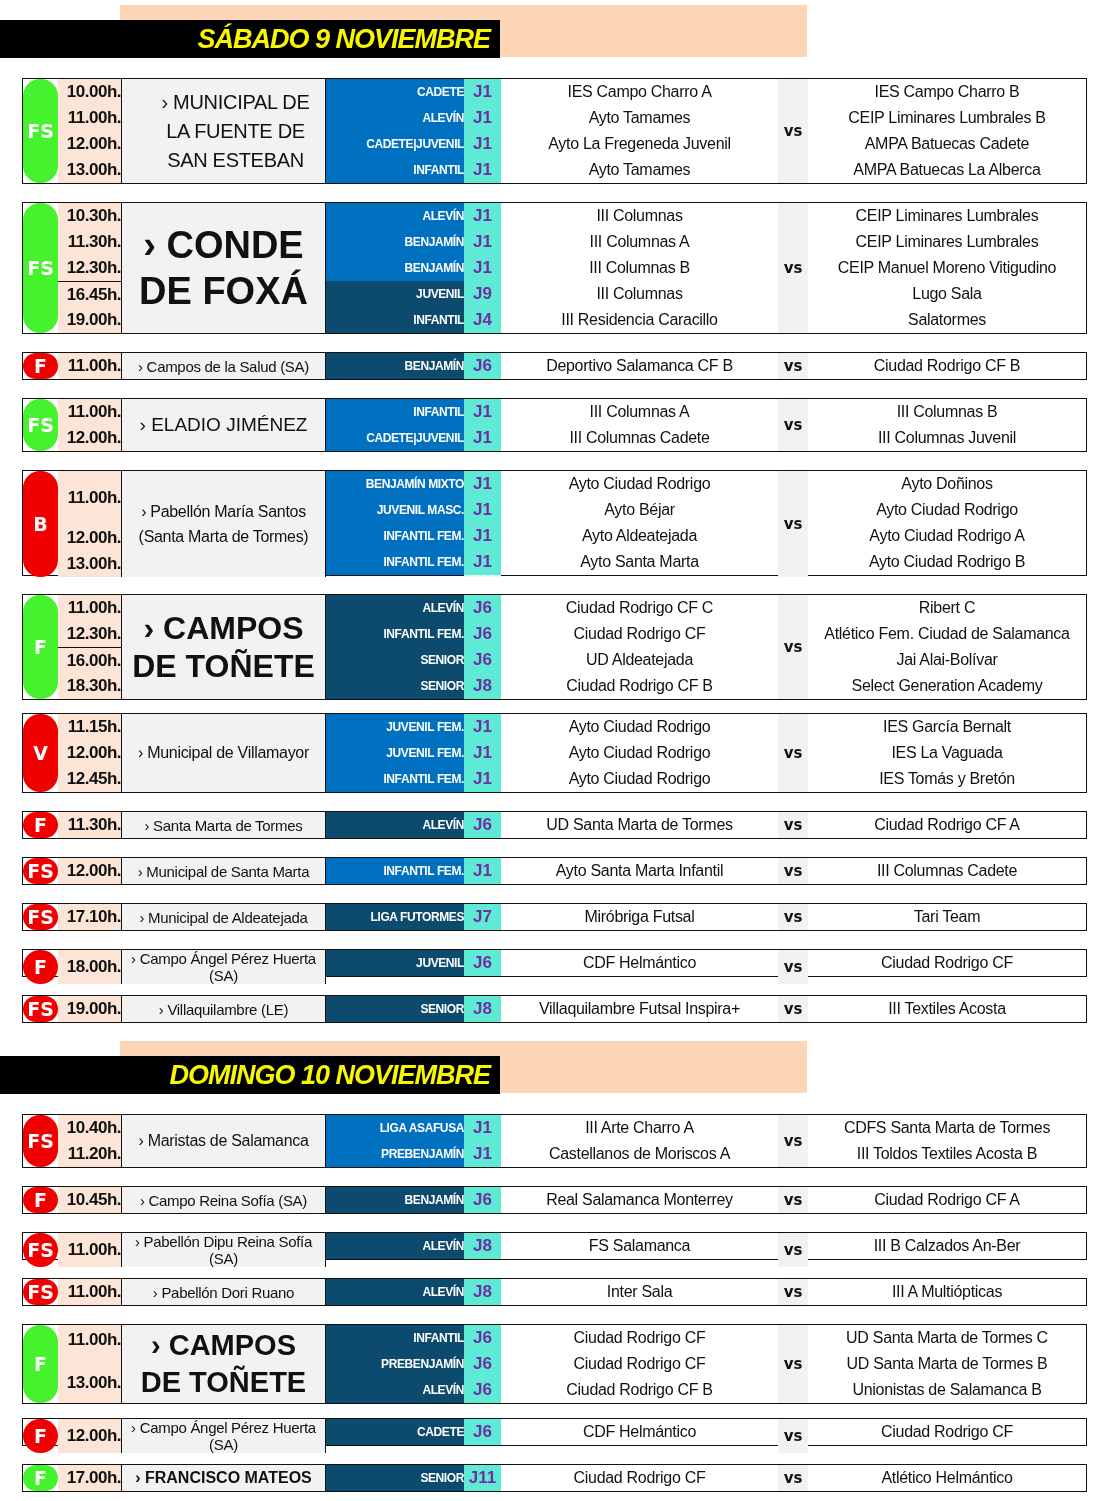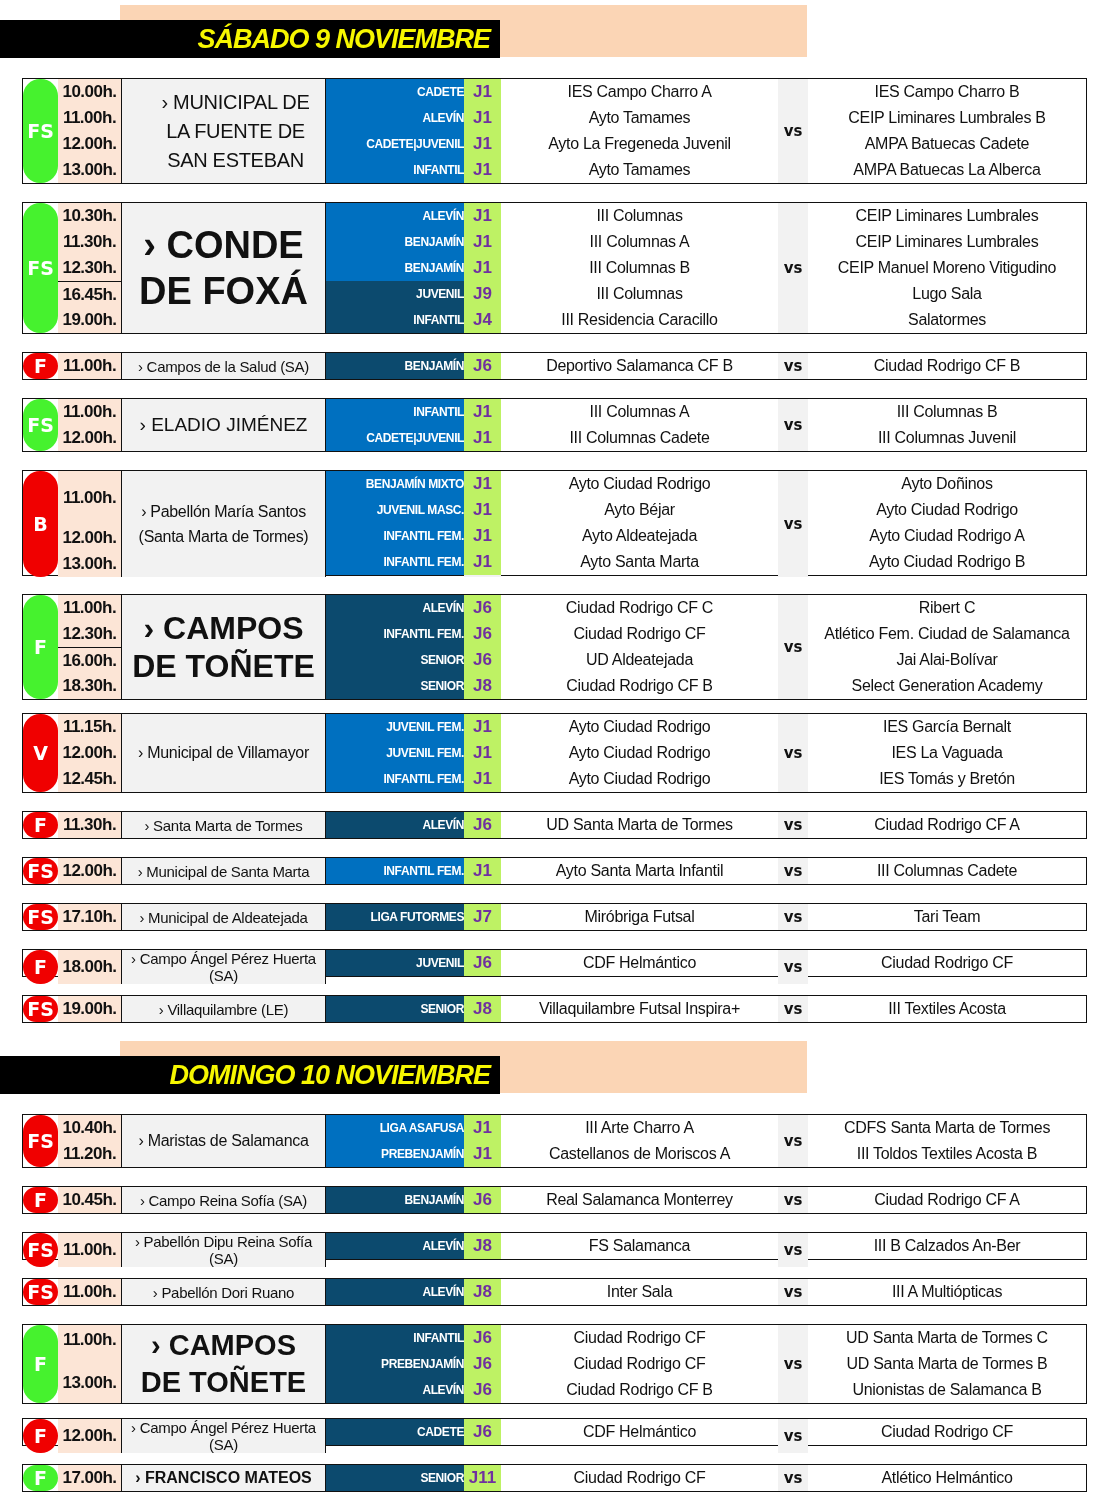--- a/index.html
+++ b/index.html
@@ -12,34 +12,34 @@
   .day-header .black span { color: #f7f700; font-style: italic; font-weight: bold; font-size: 27px;
         letter-spacing: -1px; font-family: "Liberation Sans", sans-serif; }
 
   .block { position: absolute; left: 22px; width: 1065px; border: 1.5px solid #111; box-sizing: border-box;
            display: grid; grid-template-columns: 35px 64px 204px 138px 37px 277px 30px 1fr; background: #fff; }
   .cell { display: flex; align-items: center; justify-content: center; box-sizing: border-box; }
   .sport { color: #fff; font-weight: bold; font-size: 19px; font-family: "DejaVu Sans", sans-serif; border-radius: 17px; }
   .sport.green { background: #46f22e; }
   .sport.red { background: #f00000; }
   .times { background: #fce5d6; border-right: 1.5px solid #111; flex-direction: column; align-items: center; justify-content: space-around; }
-  .times .t { font-weight: bold; font-size: 17px; color: #111; letter-spacing: -0.5px; height: 26px; line-height: 26px; width: 100%; text-align: center; box-sizing: border-box; }
+  .times .t { font-weight: bold; font-size: 17px; color: #111; letter-spacing: -0.5px; height: 26px; line-height: 26px; width: 100%; text-align: right; box-sizing: border-box; }
   .times .t.sep { border-top: 1px solid #111; }
   .venue { background: #f2f2f2; border-right: 1.5px solid #111; flex-direction: column; text-align: center; color: #111; }
   .venue.small { font-size: 15px; letter-spacing: -0.3px; }
   .venue.med { font-size: 20px; letter-spacing: -0.3px; line-height: 29px; padding-left: 24px; }
   .venue.big { font-size: 38px; font-weight: bold; letter-spacing: 0px; line-height: 46px; }
   .venue.bigm { font-size: 32px; font-weight: bold; line-height: 38px; }
   .venue.medb { font-size: 19px; }
   .venue.smallcaps { font-size: 16px; font-weight: bold; }
   .col { display: flex; flex-direction: column; }
   .cat { color: #fff; font-weight: bold; font-size: 12px; height: 26px; line-height: 26px; text-align: right; white-space: nowrap; letter-spacing: -0.4px; }
   .cat.blue { background: #0070c0; }
   .cat.orange { background: #0c4a6e; }
-  .jor { background: #bef264; color: #7030a0; font-weight: bold; font-size: 17px; height: 26px; line-height: 26px; text-align: center; }
+  .jor { background: #5eead4; color: #7030a0; font-weight: bold; font-size: 17px; height: 26px; line-height: 26px; text-align: center; }
   .team { font-size: 16px; color: #111; height: 26px; line-height: 26px; text-align: center; white-space: nowrap; letter-spacing: -0.3px; }
   .vs { background: #f2f2f2; font-weight: bold; font-size: 15px; color: #111; font-family: "DejaVu Sans", sans-serif; }
 </style>
 </head>
 <body>
 
 <div class="day-header" style="top:5px">
   <div class="peach"></div>
   <div class="black">
       <span>SÁBADO 9 NOVIEMBRE</span>

